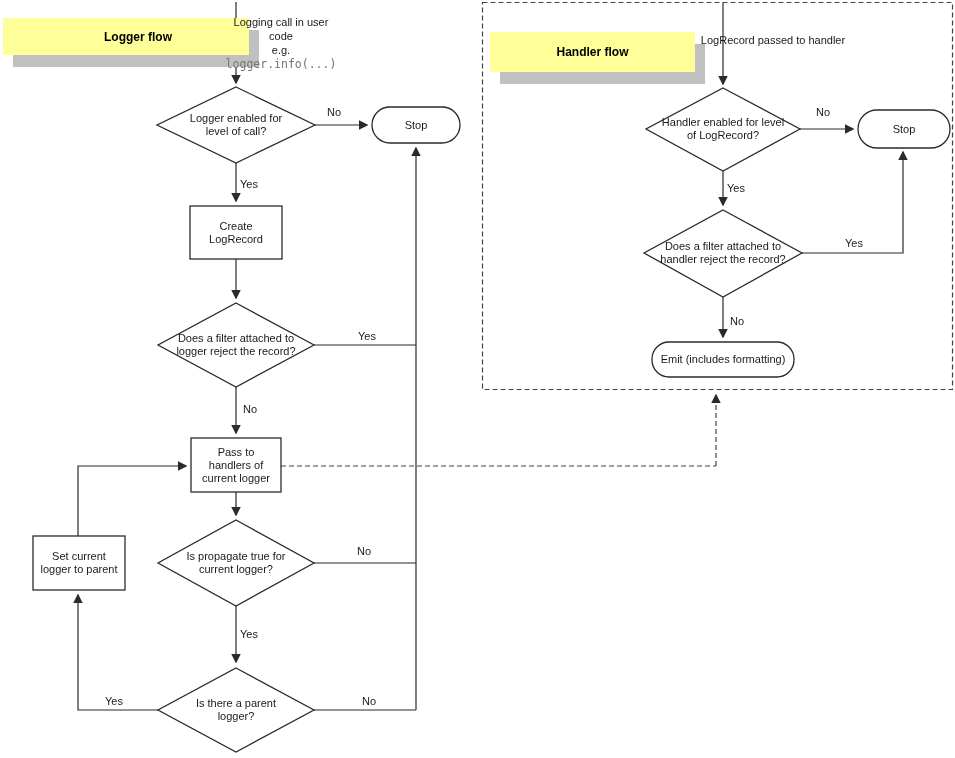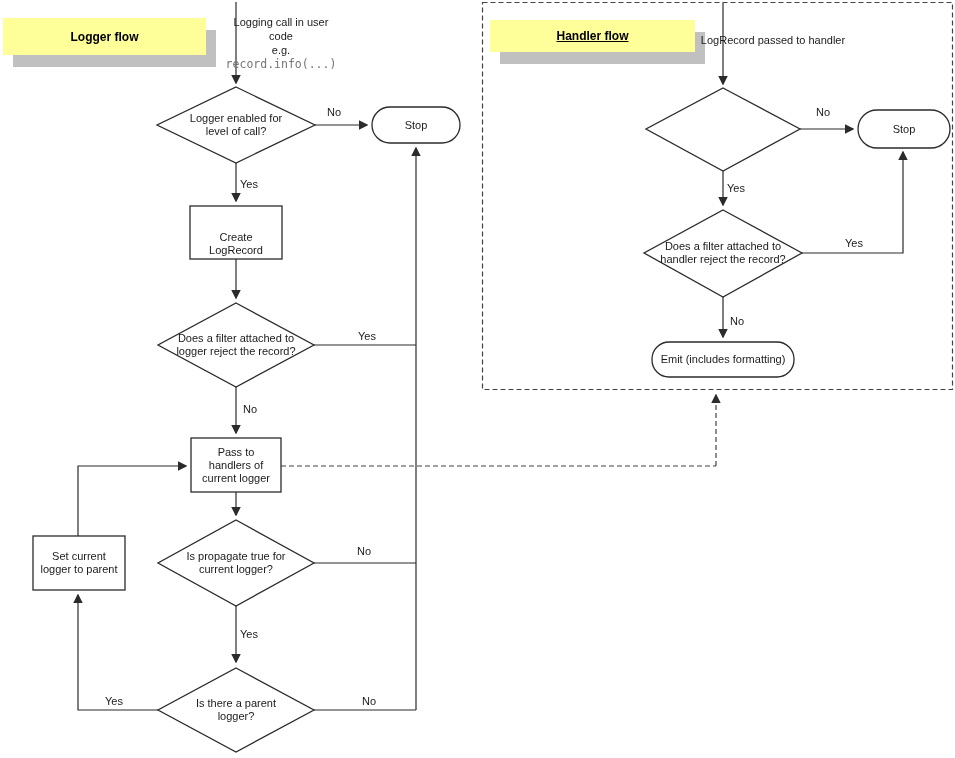--- a/index.html
+++ b/index.html
@@ -6,22 +6,22 @@
   #canvas{
     position:relative;width:955px;height:758px;background:#ffffff;overflow:hidden;
     font-family:"Liberation Sans",sans-serif;color:#1a1a1a;
   }
   #flow-svg{position:absolute;left:0;top:0;}
   .flow-title{
     position:absolute;background:#ffff99;box-shadow:10px 12px 0 0 #c0c0c0;
     display:flex;align-items:center;justify-content:center;
     font-size:12px;font-weight:bold;color:#000;
   }
-  #logger-title{left:3px;top:18px;width:203px;height:37px;}
-  #handler-title{left:490px;top:20px;width:205px;height:32px;text-decoration:underline;}
+  #logger-title{left:3px;top:18px;width:222px;height:37px;padding-left:24px;}
+  #handler-title{left:490px;top:32px;width:205px;height:40px;}
   .node-label{
     position:absolute;display:flex;align-items:center;justify-content:center;
     text-align:center;font-size:11px;line-height:13px;color:#1a1a1a;
   }
   .edge-label{
     position:absolute;font-size:11px;color:#1a1a1a;white-space:nowrap;
   }
   .start-text{
     position:absolute;text-align:center;font-size:11px;line-height:14px;color:#1a1a1a;
   }
@@ -92,34 +92,35 @@
       <rect x="652" y="342" width="142" height="35" rx="17"></rect>
     </g>
   </svg>
 
   <div id="logger-title" class="flow-title">Logger flow</div>
   <div id="handler-title" class="flow-title">Handler flow</div>
 
   <div id="logger-start" class="start-text">
     <div>Logging call in user code</div>
     <div>e.g.</div>
-    <div class="code-line">record.info(...)</div>
+    <div class="code-line">logger.info(...)</div>
   </div>
 
   <div id="handler-start" class="start-text">LogRecord passed to handler</div>
 
   <div class="node-label" style="left:178px;top:100px;width:116px;height:50px;">Logger enabled for level of call?</div>
   <div class="node-label" style="left:372px;top:107px;width:88px;height:36px;">Stop</div>
-  <div class="node-label" style="left:201px;top:206px;width:70px;height:53px;margin-top:11px;">Create LogRecord</div>
+  <div class="node-label" style="left:201px;top:206px;width:70px;height:53px;">Create LogRecord</div>
   <div class="node-label" style="left:171px;top:318px;width:130px;height:54px;">Does a filter attached to logger reject the record?</div>
   <div class="node-label" style="left:198px;top:438px;width:76px;height:54px;">Pass to handlers of current logger</div>
   <div class="node-label" style="left:170px;top:538px;width:132px;height:50px;text-align:center;">Is propagate true for current logger?</div>
   <div class="node-label" style="left:178px;top:686px;width:116px;height:48px;">Is there a parent logger?</div>
   <div class="node-label" style="left:37px;top:536px;width:84px;height:54px;">Set current logger to parent</div>
 
+  <div class="node-label" style="left:658px;top:105px;width:130px;height:48px;">Handler enabled for level of LogRecord?</div>
   <div class="node-label" style="left:858px;top:110px;width:92px;height:38px;">Stop</div>
   <div class="node-label" style="left:652px;top:342px;width:142px;height:35px;">Emit (includes formatting)</div>
   <div class="node-label" style="left:655px;top:226px;width:136px;height:54px;">Does a filter attached to handler reject the record?</div>
 
   <div class="edge-label" style="left:327px;top:106px;">No</div>
   <div class="edge-label" style="left:240px;top:178px;">Yes</div>
   <div class="edge-label" style="left:358px;top:330px;">Yes</div>
   <div class="edge-label" style="left:243px;top:403px;">No</div>
   <div class="edge-label" style="left:357px;top:545px;">No</div>
   <div class="edge-label" style="left:240px;top:628px;">Yes</div>

